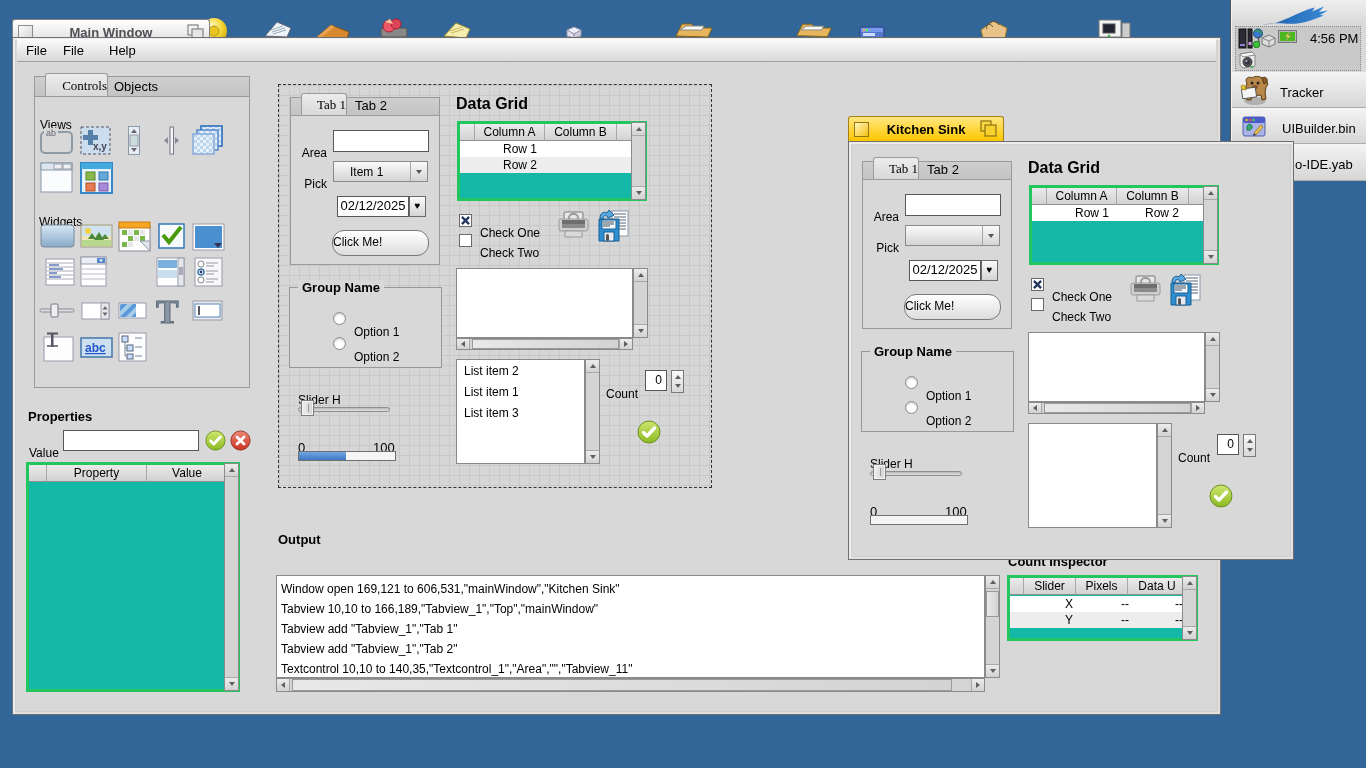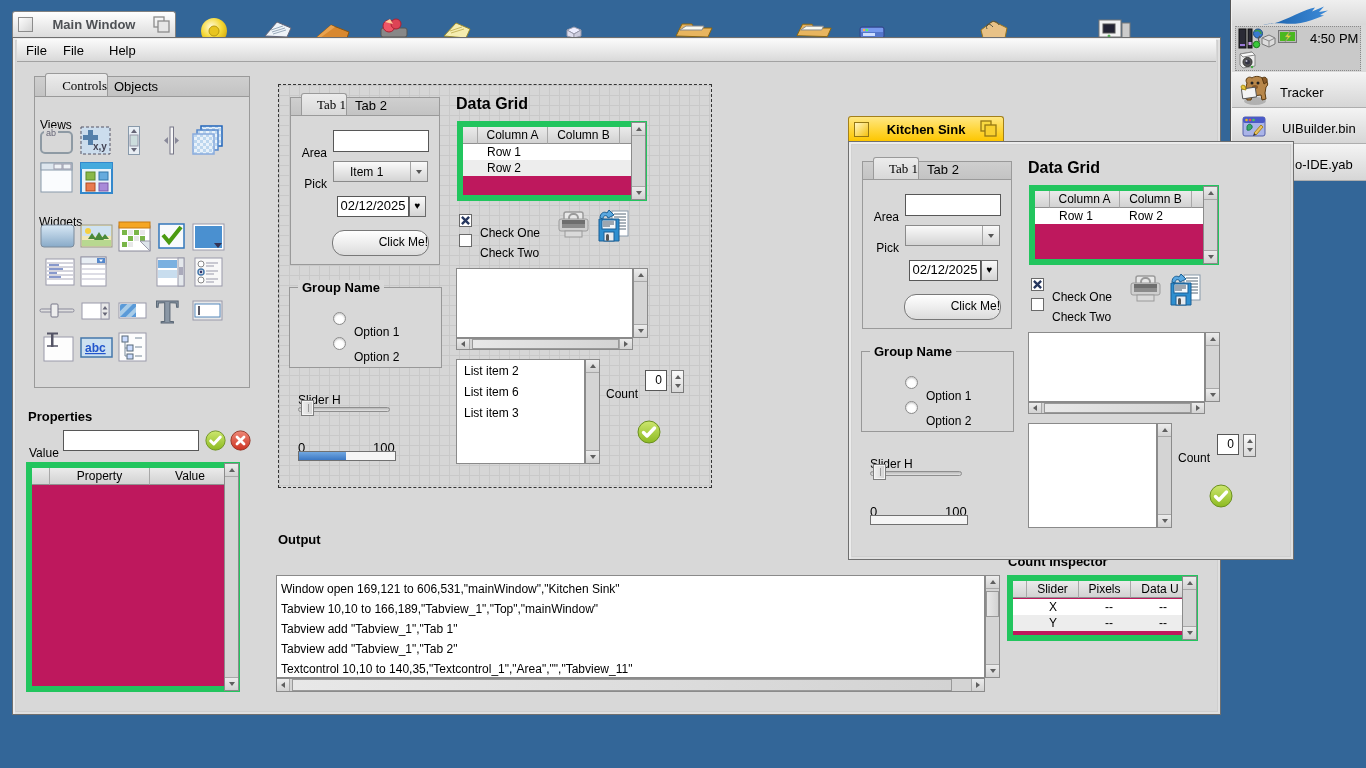--- a/index.html
+++ b/index.html
@@ -11,44 +11,44 @@
 .ytab { position:absolute; border:1px solid #a3801a; border-bottom:none; border-radius:3px 3px 0 0; background:linear-gradient(#ffe782 0%,#ffd73e 50%,#fdc600 100%); }
 .ytab .ttl { position:absolute; top:5px; width:100%; text-align:center; font-weight:bold; font-size:13px; color:#000; }
 .ybox { position:absolute; width:15px; height:15px; top:5px; border:1px solid #947714; background:linear-gradient(135deg,#fff6c2,#f5c211); }
 .menubar { position:absolute; background:linear-gradient(#fbfbfb,#d9d9d9); border-bottom:1px solid #a2a2a2; }
 .menubar span { position:absolute; top:4px; font-size:13px; }
 .lbl { font-size:12px; white-space:nowrap;margin-top:12px; }
 .h1 { font-weight:bold; font-size:16px; white-space:nowrap; }
 .h2 { font-weight:bold; font-size:13px; white-space:nowrap; }
 .inp { background:#fff; border:1px solid #575757; }
 .inp2 { background:#fff; border:1px solid #575757; font-size:12px; padding-top:2px; }
-.btn { background:linear-gradient(#ffffff,#dcdcdc); border:1px solid #787878; border-radius:12px; text-align:right; padding-top:4px; font-size:12px; }
+.btn { background:linear-gradient(#ffffff,#dcdcdc); border:1px solid #787878; border-radius:12px; text-align:left; padding-top:4px; font-size:12px; }
 .drop { background:linear-gradient(#fafafa,#d4d4d4); border:1px solid #8a8a8a; }
 .drop .dtx { position:absolute; left:16px; top:3px; font-size:12px; }
 .drop .darr { position:absolute; right:5px; top:8px; width:0; height:0; border-left:3.5px solid transparent; border-right:3.5px solid transparent; border-top:4.5px solid #555; }
 .drop::before { content:""; position:absolute; right:16px; top:0; bottom:0; border-left:1px solid #a5a5a5; }
 .spinarr { background:linear-gradient(#fafafa,#d4d4d4); border:1px solid #6a6a6a; text-align:center; padding-top:3px; }
 .tabstrip { background:linear-gradient(#cfcfcf,#c3c3c3); border:1px solid #9a9a9a; border-bottom:none; }
 .tabsel { background:linear-gradient(#ececec,#d8d8d8); border:1px solid #9a9a9a; border-bottom:none; border-radius:3px 3px 0 0; text-align:right; padding-top:3px; font-size:13px; z-index:2;font-family:Liberation Serif, serif; }
 .tabun { text-align:center; padding-top:1px; font-size:13px; z-index:2; }
 .tabbox { border:1px solid #9a9a9a; background:#d8d8d8; }
 .gbox { border:1px solid #989898; background:#d8d8d8; }
 .glbl { font-weight:bold; font-size:13px; background:#d8d8d8; padding:0 4px; white-space:nowrap; }
 .radio { width:13px; height:13px; border-radius:50%; background:#fff; border:1px solid #8a8a8a; box-shadow:inset 0 1px 2px rgba(0,0,0,0.25); }
 .chk { width:13px; height:13px; background:#fff; border:1px solid #6a6a6a; text-align:center; }
 .chk svg { display:block; margin:1px auto; }
 .strack { border:1px solid #8e8e8e; border-radius:3px; background:linear-gradient(#b8b8b8,#e2e2e2); }
 .sknob { background:linear-gradient(90deg,#efefef,#d2d2d2); border:1px solid #7d7d7d; box-shadow:inset 0 0 0 1px #f5f5f5; }
 .sknob::after { content:""; position:absolute; left:6px; top:3px; bottom:3px; border-left:1px solid #9a9a9a; }
 .pbar { border:1px solid #707070; background:#f5f5f5; }
 .pfill { height:100%; background:linear-gradient(#71a7e0,#3c78c4); }
-.grid { border:6px solid #22c55e; background:#be185d; }
+.grid { border:3px solid #22c55e; background:#14b8a6; }
 .ghead { position:absolute; top:0; height:17px; background:linear-gradient(#ebebeb,#d2d2d2); border-right:1px solid #a8a8a8; border-bottom:1px solid #909090; text-align:center; font-size:12px; padding-top:1px; }
 .grow { position:absolute; left:0; width:173px; height:16px; }
-.grow span { position:absolute; top:1px; font-size:12px; }
+.grow span { position:absolute; top:1px; font-size:12px;margin-left:19px; }
 .tarea { background:#fff; border:1px solid #8a8a8a; }
 .li { position:absolute; left:7px; font-size:12px; }
 .sb { position:absolute; background:#d4d4d4; border:1px solid #8b8b8b; }
 .sbb { position:absolute; background:linear-gradient(#ececec,#d2d2d2); display:flex; align-items:center; justify-content:center; }
 .sbt { position:absolute; background:linear-gradient(90deg,#e8e8e8,#d3d3d3); border:1px solid #999; }
 .tri-u { width:0; height:0; border-left:3px solid transparent; border-right:3px solid transparent; border-bottom:4px solid #5f5f5f; display:block; }
 .tri-d { width:0; height:0; border-left:3px solid transparent; border-right:3px solid transparent; border-top:4px solid #5f5f5f; display:block; }
 .tri-l { width:0; height:0; border-top:3px solid transparent; border-bottom:3px solid transparent; border-right:4px solid #5f5f5f; display:block; }
 .tri-r { width:0; height:0; border-top:3px solid transparent; border-bottom:3px solid transparent; border-left:4px solid #5f5f5f; display:block; }
 .spinud { background:linear-gradient(#fafafa,#d8d8d8); border:1px solid #7a7a7a; display:flex; flex-direction:column; align-items:center; }
@@ -131,21 +131,21 @@
     <path d="M4 12 L16 3 L30 10 L28 20 L6 20 Z" fill="#e8c287" stroke="#997520"></path>
     <path d="M10 8 C14 2 20 2 22 7 M16 9 C12 4 8 6 10 11" stroke="#554" fill="none"></path>
   </svg>
 <svg class="abs" style="left:1096px;top:18px" width="37" height="20" viewBox="0 0 37 20">
     <rect x="3" y="2" width="22" height="17" fill="#f2f2f2" stroke="#777"></rect>
     <rect x="26" y="5" width="8" height="15" fill="#ccc" stroke="#777"></rect>
     <rect x="7" y="6" width="12" height="9" fill="#223" stroke="#555"></rect>
     <circle cx="13" cy="18" r="1.5" fill="#5a5"></circle>
   </svg>
 
-<div class="wtab" style="left:12px;top:11px;width:164px;height:26px">
+<div class="wtab" style="left:12px;top:19px;width:198px;height:26px">
     <div class="ttl">Main Window</div>
     <div class="tbox" style="left:5px"></div>
     <svg class="abs" style="right:4px;top:4px" width="18" height="18" viewBox="0 0 18 18">
       <rect x="1" y="1" width="10" height="10" fill="none" stroke="#8c8c8c" stroke-width="1.3"></rect>
       <rect x="5" y="5" width="11" height="11" fill="#e6e6e6" stroke="#8c8c8c" stroke-width="1.3"></rect>
     </svg>
   </div>
 <div class="win" style="left:12px;top:37px;width:1209px;height:678px"></div>
 <div class="menubar" style="left:17px;top:39px;width:1199px;height:23px">
     <span style="left:9px">File</span>
@@ -478,21 +478,21 @@
     <div class="sbb" style="left:0;top:0;width:13px;height:10px;border-right:1px solid #a8a8a8">
       <span class="tri-l"></span>
     </div>
     <div class="sbb" style="left:162px;top:0;width:13px;height:10px;border-left:1px solid #a8a8a8">
       <span class="tri-r"></span>
     </div>
     <div class="sbt" style="left:15px;top:0;width:147px;height:10px"></div>
   </div>
 <div class="abs tarea" style="left:456px;top:359px;width:129px;height:105px">
 <div class="li" style="top:4px">List item 2</div>
-    <div class="li" style="top:25px">List item 6</div>
+    <div class="li" style="top:25px">List item 1</div>
     <div class="li" style="top:46px">List item 3</div>
 </div>
 <div class="sb" style="left:585px;top:359px;width:15px;height:105px">
     <div class="sbb" style="left:0;top:0;width:13px;height:13px;border-bottom:1px solid #a8a8a8">
       <span class="tri-u"></span>
     </div>
     <div class="sbb" style="left:0;top:90px;width:13px;height:13px;border-top:1px solid #a8a8a8">
       <span class="tri-d"></span>
     </div>
   </div>
@@ -582,21 +582,21 @@
 <circle cx="18.5" cy="16.5" r="3.2" fill="#3ac83a" stroke="#1a7a1a"></circle>
 <path d="M24 10 L31 7 L37 10 L37 16 L31 19 L24 16 Z" fill="#dcdcdc" stroke="#777"></path>
     <path d="M24 10 L31 13 L37 10 M31 13 L31 19" stroke="#888" fill="none"></path>
 <path d="M22 8 C20 10 20 12 21.5 14" stroke="#555" fill="none" stroke-width="1.2"></path>
 </svg>
 <svg class="abs" style="left:1278px;top:30px" width="19" height="13" viewBox="0 0 19 13">
     <rect x="0.5" y="0.5" width="18" height="12" fill="#b8b8b8" stroke="#777"></rect>
     <rect x="2" y="2" width="15" height="9" fill="#4ab820"></rect>
     <path d="M12 1 L7 7 L10 7 L7 12 L13 5.5 L10 5.5 Z" fill="#e8e820" stroke="#888" stroke-width="0.5"></path>
   </svg>
-<div class="abs" style="left:1310px;top:31px;font-size:13px">4:50 PM</div>
+<div class="abs" style="left:1310px;top:31px;font-size:13px">4:56 PM</div>
 <svg class="abs" style="left:1238px;top:50px" width="19" height="19" viewBox="0 0 19 19">
     <path d="M2 4 L14 2 L17 5 L17 16 L5 18 L2 15 Z" fill="#ececec" stroke="#888"></path>
     <path d="M2 4 L14 2 L17 5 L5 7 Z" fill="#f8f8f8" stroke="#888"></path>
     <circle cx="9.5" cy="12" r="4.5" fill="#555" stroke="#333"></circle>
     <circle cx="9.5" cy="12" r="2.5" fill="#334"></circle>
     <circle cx="8.5" cy="11" r="1" fill="#bbc"></circle>
     <circle cx="14" cy="17" r="1.2" fill="#4a4"></circle>
   </svg>
 <div class="dbrow" style="top:72px;height:36px">
     <div class="txt" style="left:48px;top:13px">Tracker</div>

